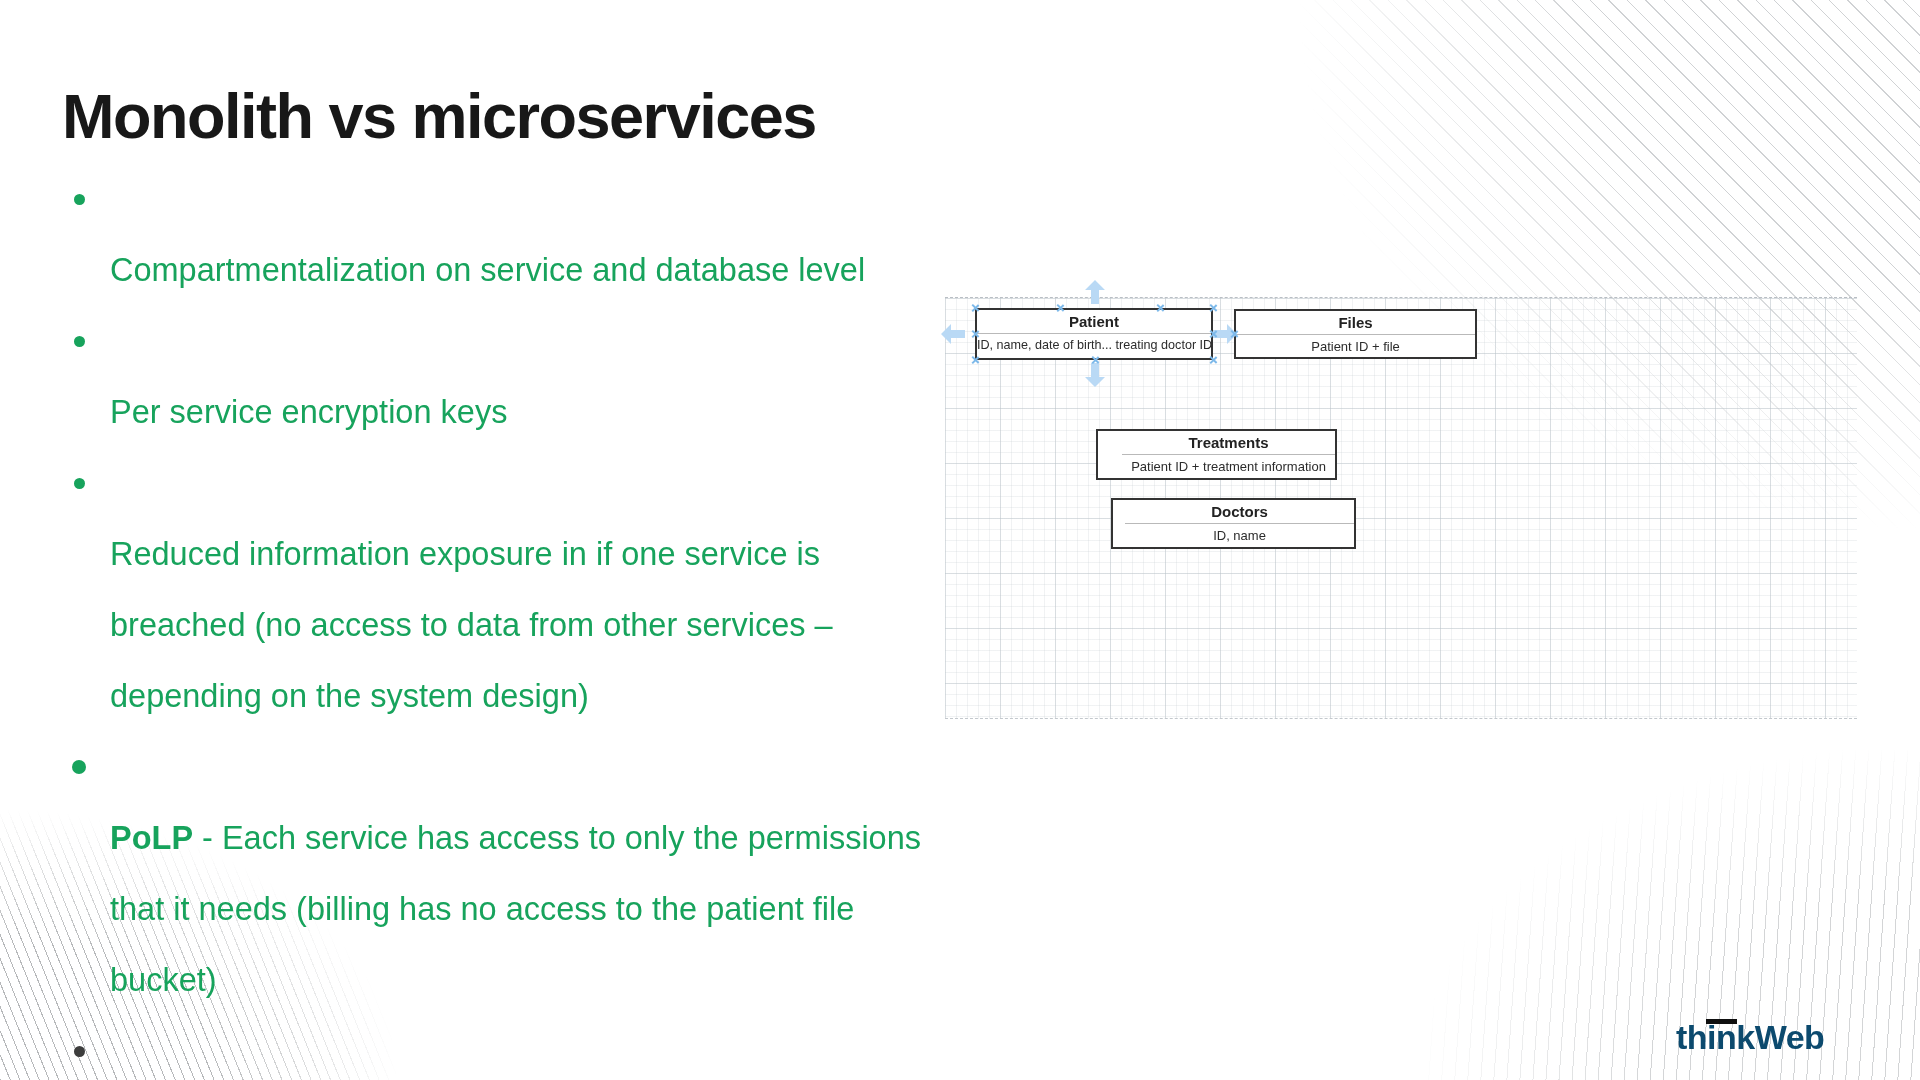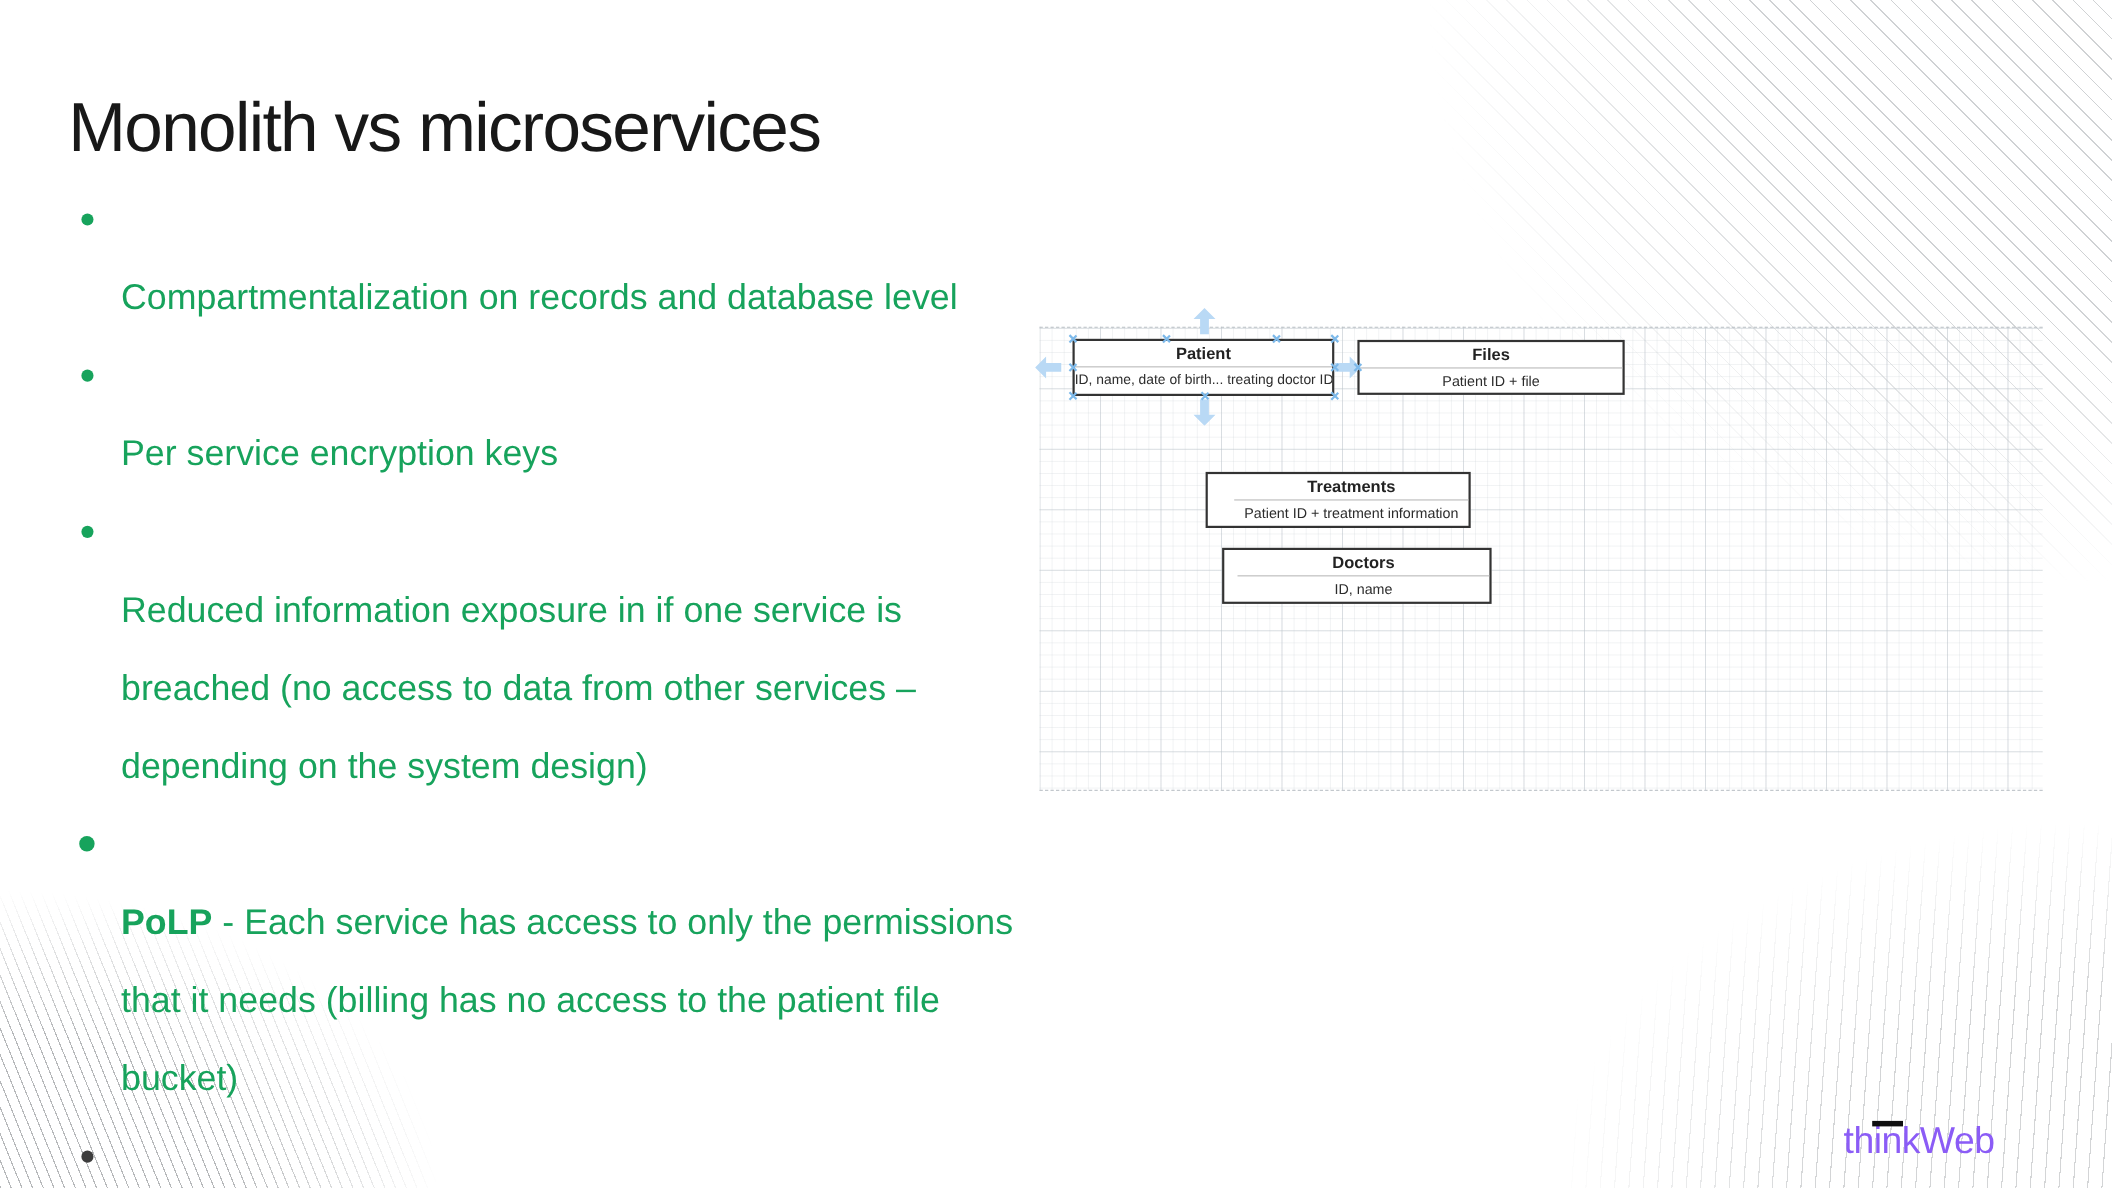--- a/index.html
+++ b/index.html
@@ -16,21 +16,21 @@
   .corner-bl{bottom:0;left:0;width:460px;height:300px;
     background:repeating-linear-gradient(68deg,rgba(110,114,118,.5) 0 1px,transparent 1px 9px);
     -webkit-mask-image:radial-gradient(115% 120% at 0% 100%,#000 40%,transparent 75%);
             mask-image:radial-gradient(115% 120% at 0% 100%,#000 40%,transparent 75%);}
   .corner-br{bottom:0;right:0;width:560px;height:330px;
     background:repeating-linear-gradient(94deg,rgba(140,144,148,.38) 0 1px,transparent 1px 13px);
     -webkit-mask-image:radial-gradient(115% 130% at 100% 100%,#000 42%,transparent 78%);
             mask-image:radial-gradient(115% 130% at 100% 100%,#000 42%,transparent 78%);}
 
   
-  .title{position:absolute;left:62px;top:38px;font-size:63px;font-weight:normal;
+  .title{position:absolute;left:62px;top:38px;font-size:63px;font-weight:bold;
          color:#181818;letter-spacing:-1.5px;}
 
   
   .bullets{position:absolute;left:72px;top:164px;width:1120px;list-style:none;margin:0;padding:0;
            font-size:32.5px;line-height:71px;}
   .bullets li{position:relative;padding-left:38px;white-space:pre-line;color:#17a35c;}
   .bullets li .dot{position:absolute;left:2px;top:30px;width:11px;height:11px;border-radius:50%;
                    background:#17a35c;}
   .bullets li.big .dot{left:0;top:28px;width:14px;height:14px;}
   .bullets li.neg{color:#d7241d;}
@@ -64,21 +64,21 @@
   .darr svg{display:block;}
 
   
   .cross{position:absolute;width:9px;height:9px;transform:translate(-50%,-50%);}
   .cross::before,.cross::after{content:"";position:absolute;left:4px;top:0;width:1.5px;height:9px;
     background:#7db9ea;}
   .cross::before{transform:rotate(45deg);}
   .cross::after{transform:rotate(-45deg);}
 
   
-  .logo{position:absolute;left:1676px;top:1018px;font-size:34px;font-weight:normal;color:#8b5cf6;
+  .logo{position:absolute;left:1676px;top:1018px;font-size:34px;font-weight:bold;color:#0c4a6e;
         letter-spacing:-0.5px;white-space:nowrap;}
   .logo .mid{position:relative;}
   .logo .mid::before{content:"";position:absolute;left:-1px;right:-1px;top:1px;height:5px;
         background:#0f0f0f;}
 </style>
 </head>
 <body>
 
 <div class="slide">
 
@@ -139,21 +139,21 @@
     <div class="cross" style="left:30px; top:62px;"></div>
     <div class="cross" style="left:150px;top:62px;"></div>
     <div class="cross" style="left:268px;top:62px;"></div>
     <div class="cross" style="left:30px; top:36px;"></div>
     <div class="cross" style="left:268px;top:36px;"></div>
     <div class="cross" style="left:289px;top:36px;"></div>
   </div>
 
   <ul class="bullets">
     <li>
-      <span class="dot"></span><span>Compartmentalization on records and database level</span>
+      <span class="dot"></span><span>Compartmentalization on service and database level</span>
     </li>
     <li>
       <span class="dot"></span><span>Per service encryption keys</span>
     </li>
     <li>
       <span class="dot"></span><span>Reduced information exposure in if one service is
 breached (no access to data from other services –
 depending on the system design)</span>
     </li>
     <li class="big">

